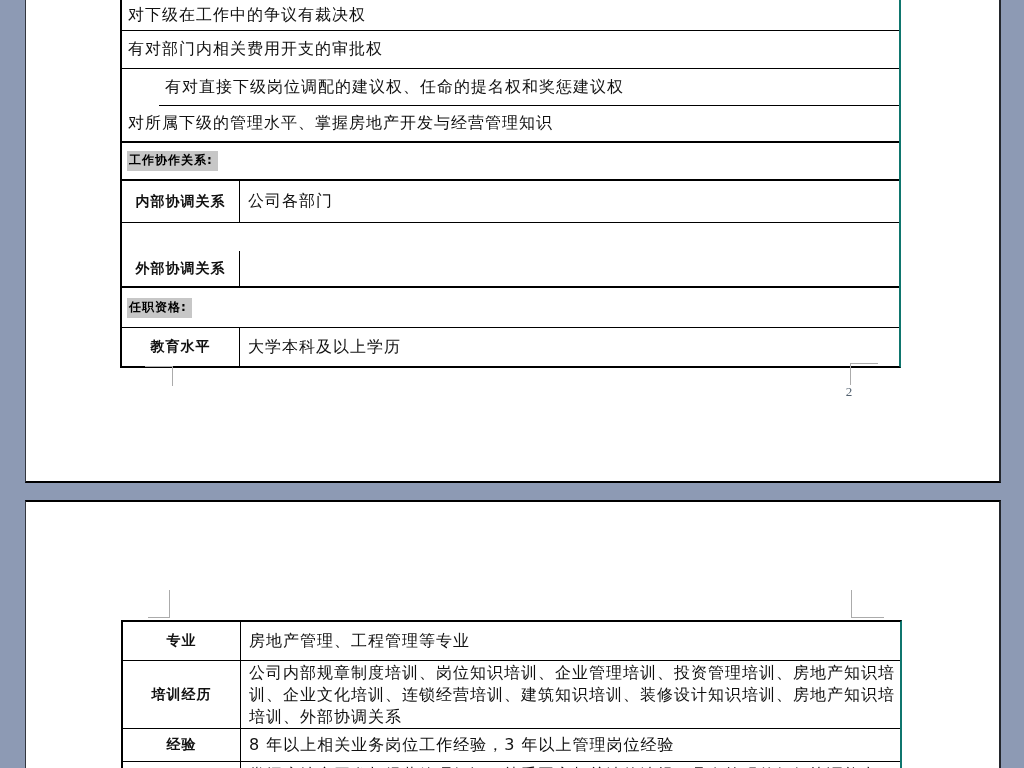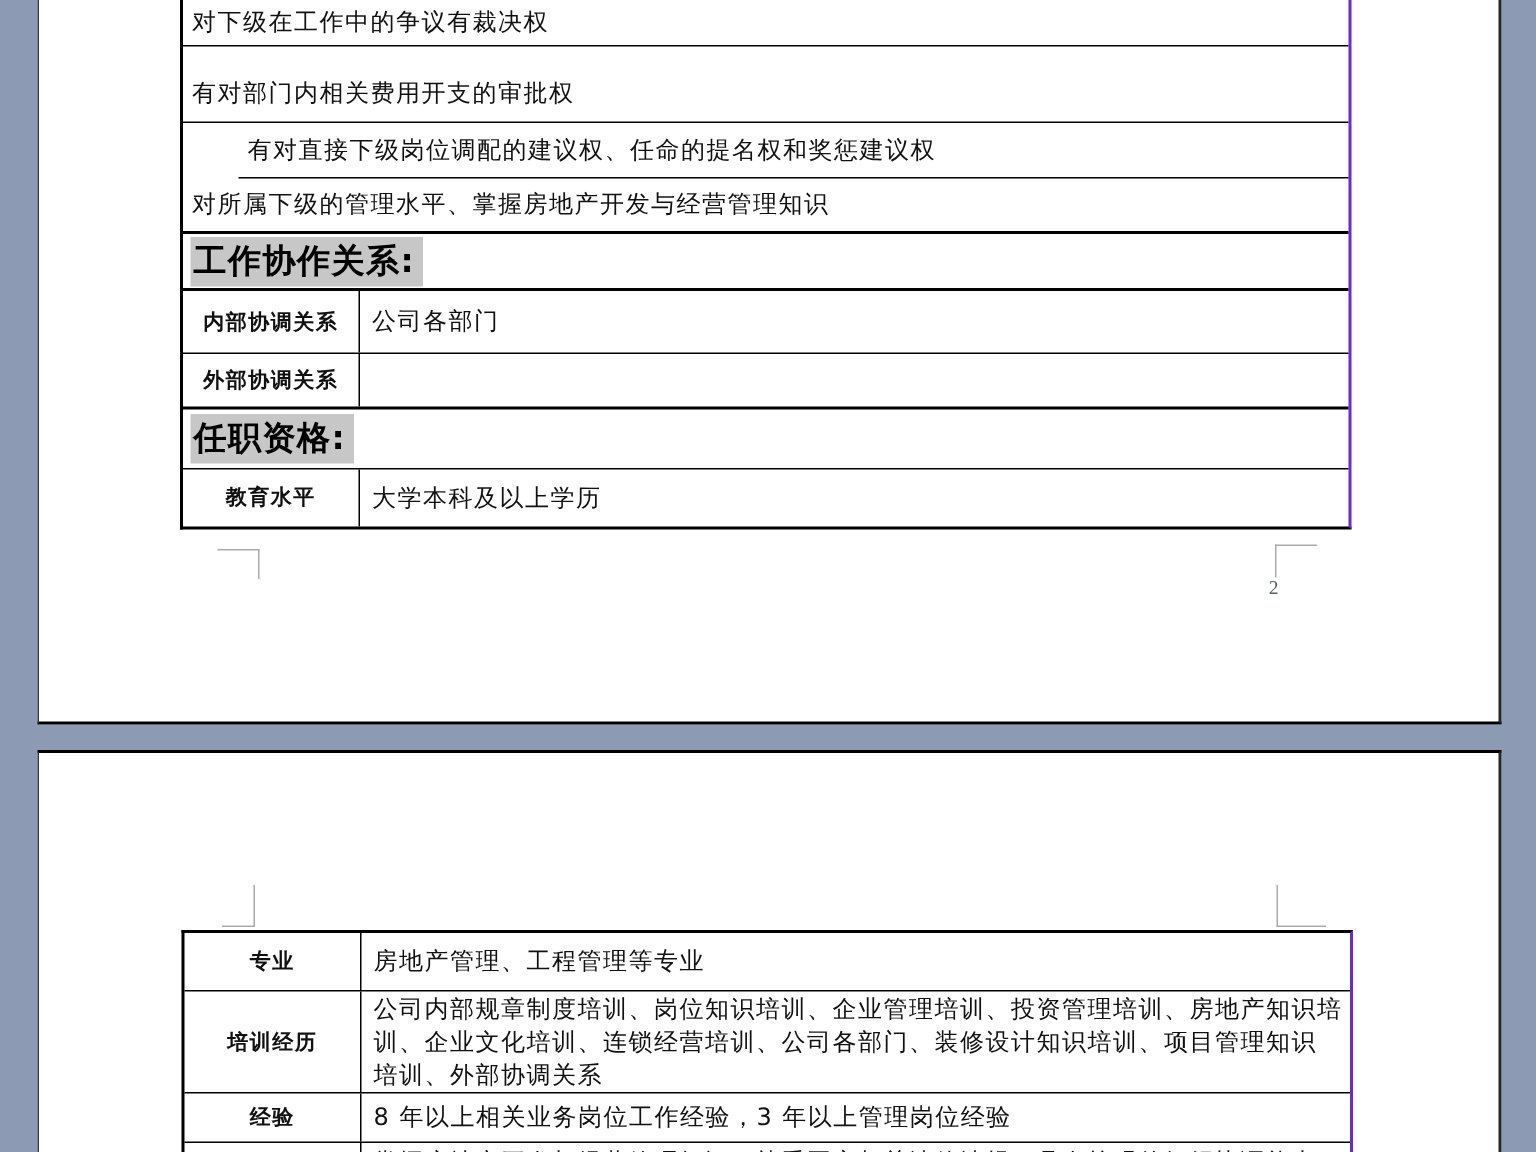--- a/index.html
+++ b/index.html
@@ -13,50 +13,50 @@
   .page {
     position:absolute; left:25px; width:976px; background:#ffffff;
     border-left:1px solid #33373f; border-right:2px solid #23262c;
   }
   .page-1 { top:0; height:483px; border-bottom:2px solid #000; }
   .page-2 { top:500px; height:268px; border-top:2px solid #000; }
 
   
   .doc-table {
     position:absolute; width:781px;
-    border-left:2px solid #000; border-right:2px solid #6d28d9;
+    border-left:2px solid #000; border-right:2px solid #0f766e;
     background:#fff;
   }
   .t1 { left:94px; top:0; border-bottom:2px solid #000; }
   .t2 { left:95px; top:118px; border-top:2px solid #000; }
 
   .row { display:flex; align-items:center; font-size:16px; letter-spacing:1px; }
   .row.full { padding-left:6px; }
   .bb1 { border-bottom:1px solid #000; }
   .bb2 { border-bottom:2px solid #000; }
 
   .row.section { padding-left:5px; }
   .section .hl {
-    background:#C7C7C7; font-weight:bold; font-size:22px;
+    background:#C7C7C7; font-weight:bold; font-size:12px;
     padding:1px 5px 2px 2px; letter-spacing:1px; color:#000;
   }
 
   .row.kv { align-items:stretch; padding:0; }
   .kv .lbl {
     width:118px; border-right:1px solid #000; font-weight:bold; font-size:14px;
     display:flex; align-items:center; justify-content:center; text-align:center;
   }
   .kv .val { flex:1; display:flex; align-items:center; padding-left:8px;text-align:center; }
   .kv .val.multiline { flex-direction:column; align-items:flex-start; justify-content:center; }
   .kv .val.multiline .vline { line-height:22px; white-space:nowrap; }
   .kv .val.topline { align-items:flex-start; padding-top:3px; }
 
   
-  .rA{height:31px;} .rB{height:38px;margin-top:13px;} .rC{height:37px;margin-left:37px;} .rD{height:37px;}
-  .rE{height:38px;} .rF{height:42px;} .rG{height:37px;} .rH{height:40px;} .rI{height:38px;}
+  .rA{height:31px;} .rB{height:38px;} .rC{height:37px;margin-left:37px;} .rD{height:37px;}
+  .rE{height:38px;} .rF{height:42px;} .rG{height:37px;margin-top:28px;} .rH{height:40px;} .rI{height:38px;}
   
   .q1{height:39px;} .q2{height:68px;} .q3{height:33px;} .q4{height:50px;}
 
   
   .mark { position:absolute; }
   .mark-p1-bl { left:119px; top:366px; width:28px; height:20px;
     border-top:1px solid #ABABAB; border-right:1px solid #ABABAB; }
   .mark-p1-br { left:824px; top:363px; width:28px; height:22px;
     border-top:1px solid #ABABAB; border-left:1px solid #ABABAB; }
   .mark-p2-tl { left:122px; top:88px; width:22px; height:28px;
@@ -122,21 +122,21 @@
   <div class="doc-table t2">
     <div class="row kv q1 bb1">
       <div class="lbl">专业</div>
       <div class="val">房地产管理、工程管理等专业</div>
     </div>
 
     <div class="row kv q2 bb1">
       <div class="lbl">培训经历</div>
       <div class="val multiline">
         <div class="vline">公司内部规章制度培训、岗位知识培训、企业管理培训、投资管理培训、房地产知识培</div>
-        <div class="vline">训、企业文化培训、连锁经营培训、公司各部门、装修设计知识培训、项目管理知识</div>
+        <div class="vline">训、企业文化培训、连锁经营培训、建筑知识培训、装修设计知识培训、房地产知识培</div>
         <div class="vline">培训、外部协调关系</div>
       </div>
     </div>
 
     <div class="row kv q3 bb1">
       <div class="lbl">经验</div>
       <div class="val">8 年以上相关业务岗位工作经验，3 年以上管理岗位经验</div>
     </div>
 
     <div class="row kv q4">

